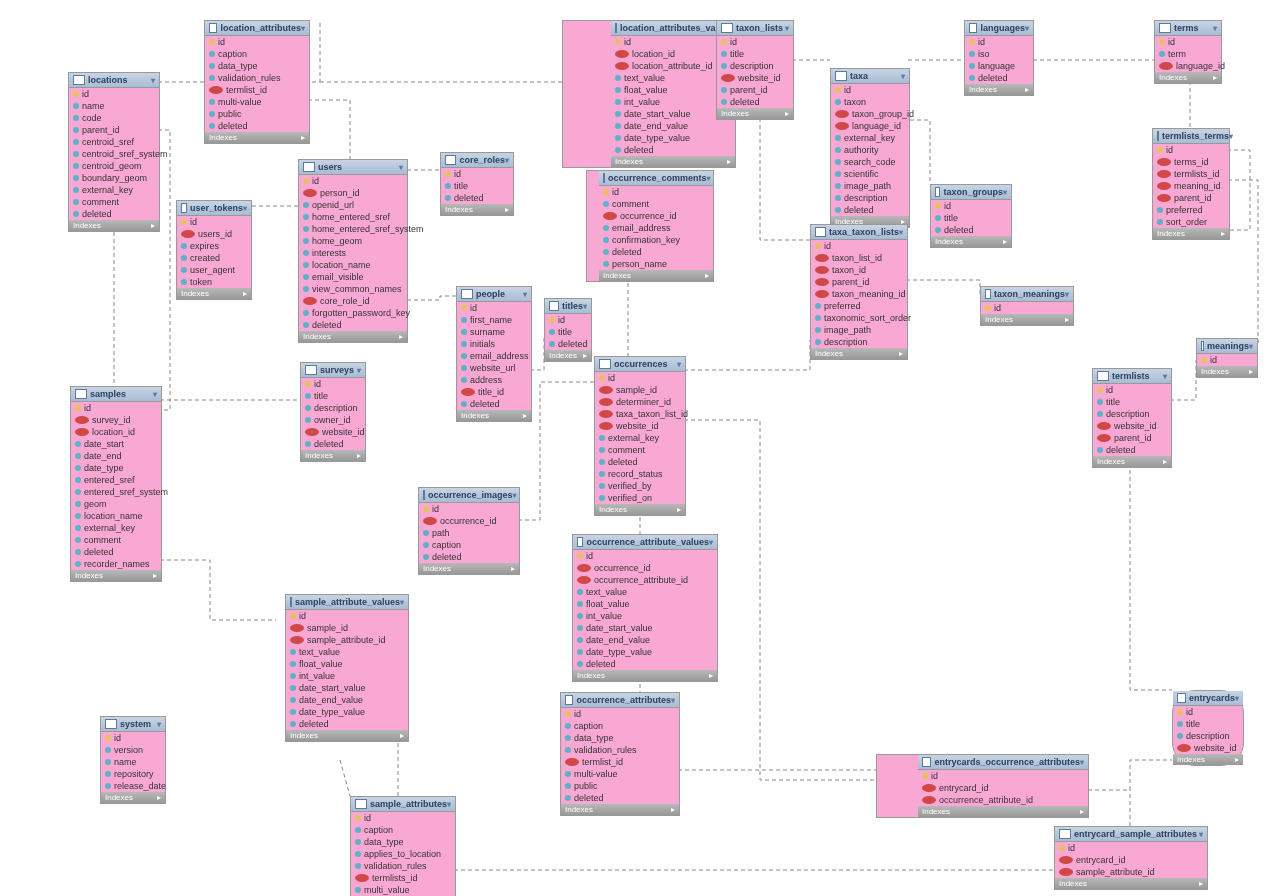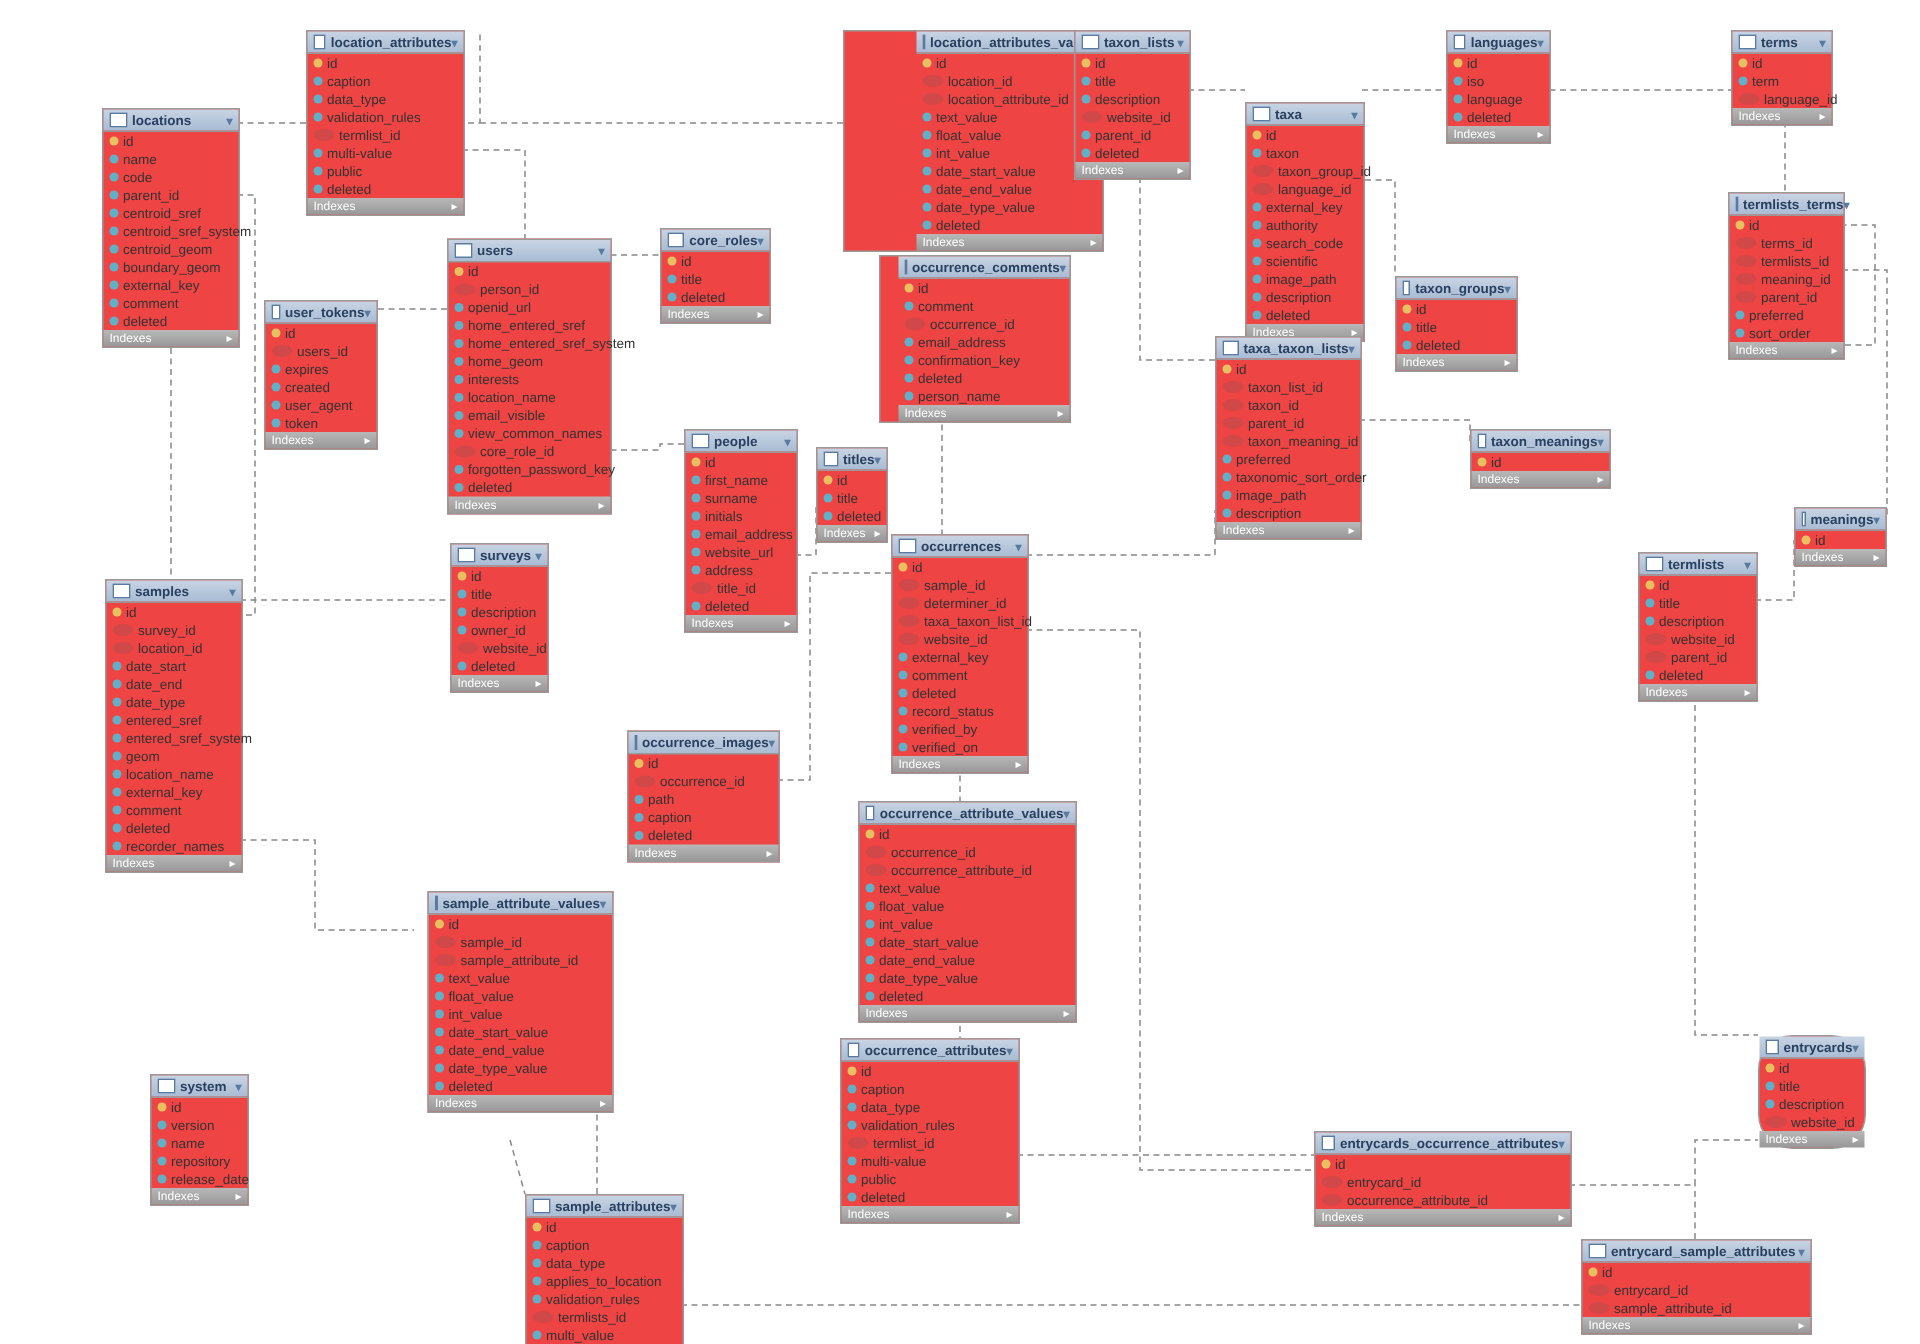--- a/index.html
+++ b/index.html
@@ -1,16 +1,16 @@
 <!DOCTYPE html>
 <html><head>
 <meta charset="utf-8">
 <style>
 body{margin:0;font:9px Arial,sans-serif;background:#fff;color:#333;position:relative;width:1280px;height:896px;overflow:hidden}
-.t{position:absolute;background:#ef4444;border:1px solid #999}
+.t{position:absolute;background:#f9a8d4;border:1px solid #999}
 .t .h{background:linear-gradient(#c8d4e3,#a8bcd4);padding:2px 4px;font:bold 9px Arial;color:#2a4060;border-bottom:1px solid #999;display:flex;align-items:center}
 .t .h .ic{width:10px;height:8px;background:#fff;border:1px solid #5a7aa0;margin-right:3px;display:inline-block}
 .t .h .ar{margin-left:auto;color:#5a7aa0;font-size:8px}
 .t .r{padding:1px 4px;display:flex;align-items:center;font-size:9px}
 .t .r .d{width:6px;height:6px;border-radius:50%;margin-right:3px;flex-shrink:0}
 .t .r .k{background:#e8c060} 
 .t .r .f{background:#d04848} 
 .t .r .a{background:#60b0c8} 
 .t .f{background:linear-gradient(#b8b8b8,#989898);color:#fff;padding:1px 4px;font-size:8px;display:flex;align-items:center}
 .t .f .ar{margin-left:auto;font-size:8px}
@@ -1140,21 +1140,21 @@
       </div>
       <div class="r">
         <span class="d a"></span>
         <span>deleted</span>
       </div>
       <div class="f">
         <span>Indexes</span>
         <span class="ar">▸</span>
       </div>
     </div>
-    <div class="t" style="left: 876px; top: 754px; width: 170px;">
+    <div class="t" style="left: 876px; top: 754px; width: 170px; padding-left: 41px;">
       <div class="h">
         <span class="ic"></span>
         <span>entrycards_occurrence_attributes</span>
         <span class="ar">▾</span>
       </div>
       <div class="r">
         <span class="d k"></span>
         <span>id</span>
       </div>
       <div class="r">

